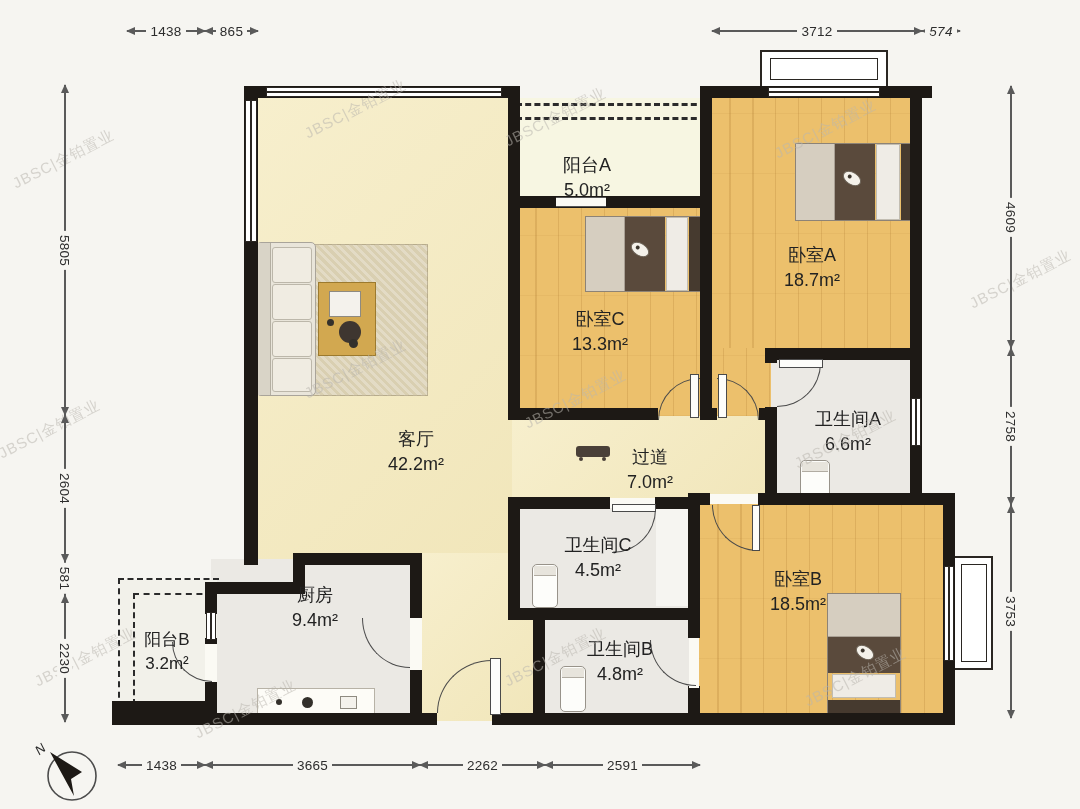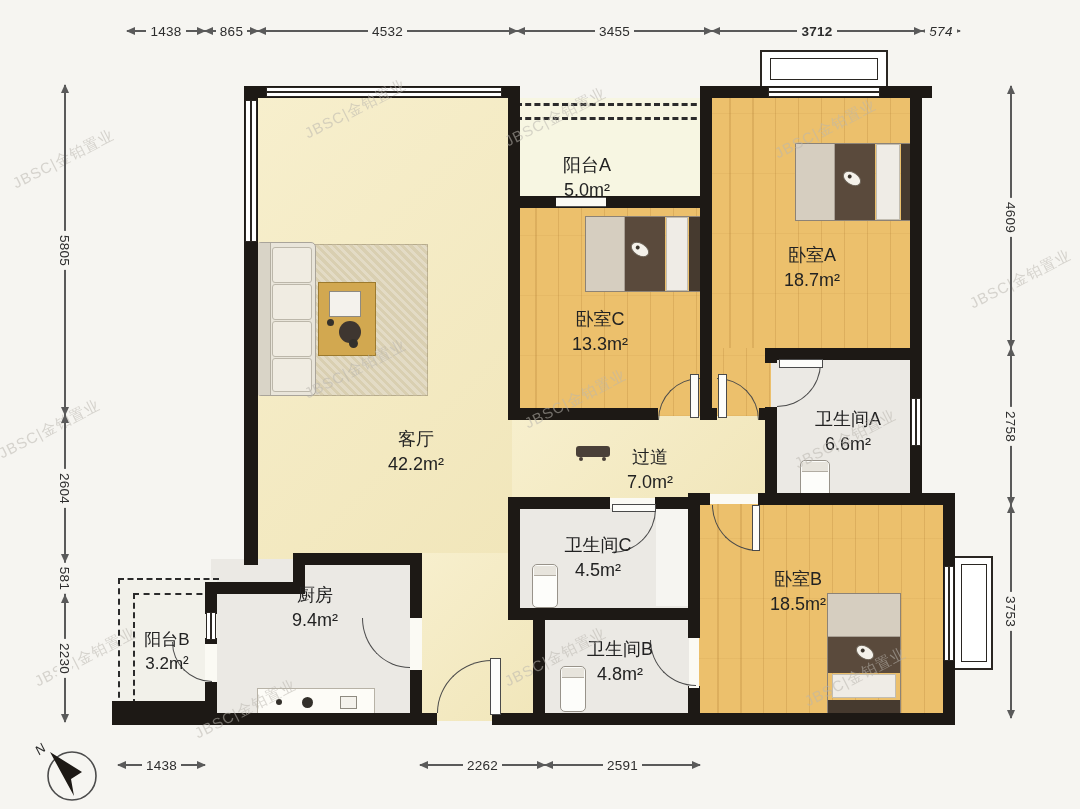--- a/index.html
+++ b/index.html
@@ -270,29 +270,21 @@
   </div>
 
   <div class="dh" style="left:127px;top:22px;width:78px;">
       <span class="dline"></span>
       <span class="dlab">1438</span>
     </div>
   <div class="dh" style="left:205px;top:22px;width:53px;">
       <span class="dline"></span>
       <span class="dlab">865</span>
     </div>
-  <div class="dh" style="left:258px;top:22px;width:259px;">
-      <span class="dline"></span>
-      <span class="dlab">4532</span>
-    </div>
-  <div class="dh" style="left:517px;top:22px;width:195px;">
-      <span class="dline"></span>
-      <span class="dlab">3455</span>
-    </div>
-  <div class="dh" style="left:712px;top:22px;width:210px;font-weight:bold;">
+  <div class="dh" style="left:712px;top:22px;width:210px;">
       <span class="dline"></span>
       <span class="dlab">3712</span>
     </div>
   <div class="dh" style="left:922px;top:22px;width:38px;font-style:italic;">
       <span class="dline"></span>
       <span class="dlab">574</span>
     </div>
 
   <div class="dv" style="left:56px;top:85px;height:330px;">
       <span class="dline"></span>
@@ -320,20 +312,24 @@
       <span class="dlab">2758</span>
     </div>
   <div class="dv" style="left:1002px;top:505px;height:213px;">
       <span class="dline"></span>
       <span class="dlab">3753</span>
     </div>
 
   <div class="dh" style="left:118px;top:756px;width:87px;">
       <span class="dline"></span>
       <span class="dlab">1438</span>
+    </div>
+  <div class="dh" style="left:205px;top:756px;width:215px;">
+      <span class="dline"></span>
+      <span class="dlab">3665</span>
     </div>
   <div class="dh" style="left:420px;top:756px;width:125px;">
       <span class="dline"></span>
       <span class="dlab">2262</span>
     </div>
   <div class="dh" style="left:545px;top:756px;width:155px;text-align:right;">
       <span class="dline"></span>
       <span class="dlab">2591</span>
     </div>
 

